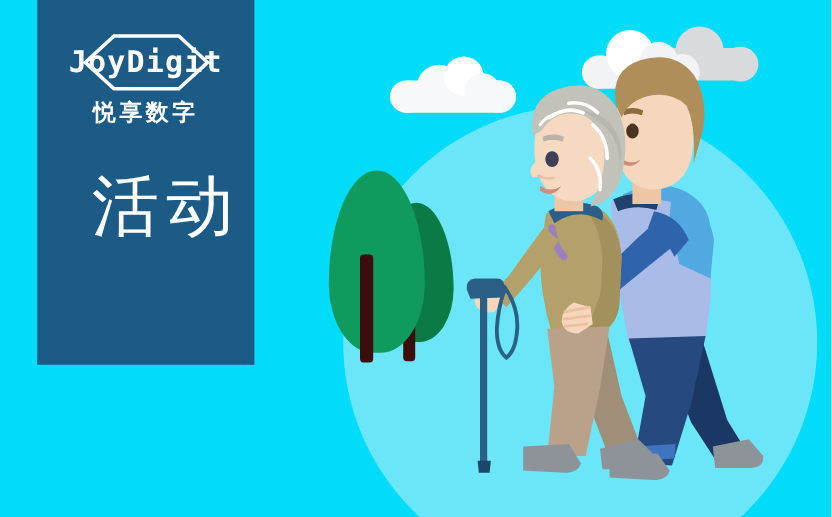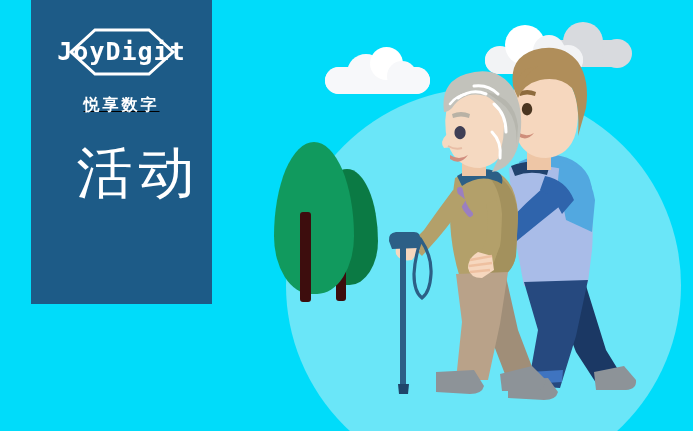--- a/index.html
+++ b/index.html
@@ -77,21 +77,20 @@
     top: 0px;
     width: 181px;
     height: 304px;
     background: #1d5b87;
   }
   #logo-wrap {
     position: absolute;
     left: 0; top: 28px;
     width: 181px;
     text-align: center;
-    text-decoration: underline;
   }
   #logo-mark {
     position: relative;
     width: 181px;
     height: 48px;
   }
   #logo-mark svg {
     position: absolute;
     left: 50%;
     transform: translateX(-50%);
@@ -102,23 +101,23 @@
     left: 0; top: 9px;
     width: 181px;
     text-align: center;
     color: #ffffff;
     font-family: "DejaVu Sans Mono", monospace;
     font-size: 25px;
     font-weight: bold;
     letter-spacing: 1px;
   }
   #logo-cn {
-    margin-top: 19px;
+    margin-top: 5px;
     color: #ffffff;
-    font-size: 16px;
+    font-size: 19px;
     font-weight: bold;
     letter-spacing: 3px;
     font-family: "DejaVu Sans", sans-serif;
   }
   #title-wrap {
     position: absolute;
     left: 0;
     top: 142px;
     width: 181px;
     text-align: center;

